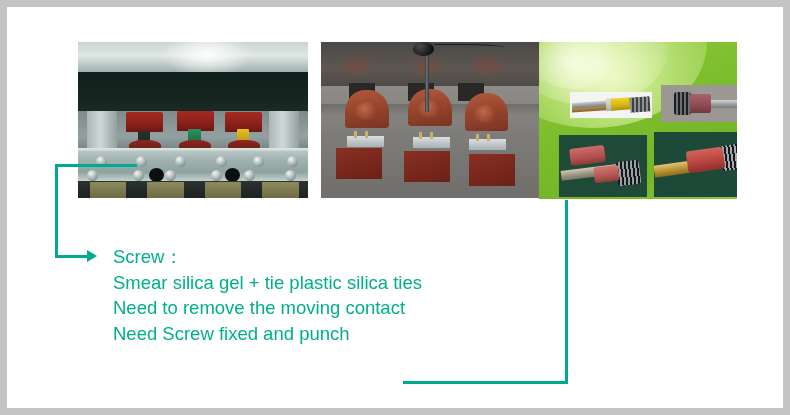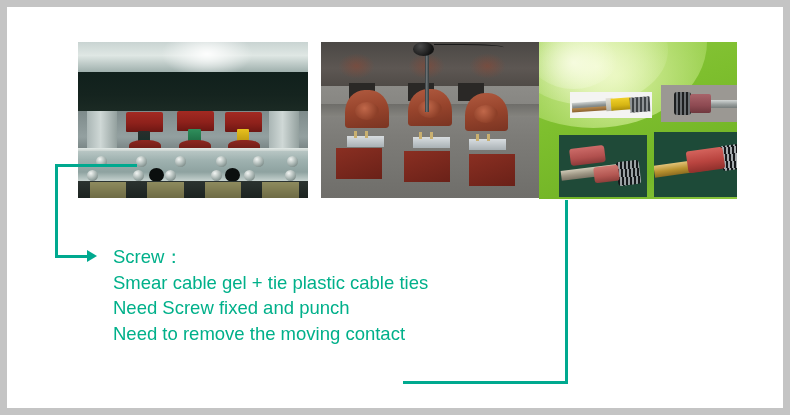--- a/index.html
+++ b/index.html
@@ -419,19 +419,19 @@
     <div class="conn" id="conn-l-h-top"></div>
     <div class="conn" id="conn-l-v"></div>
     <div class="conn" id="conn-l-h-bot"></div>
     <div id="conn-l-arrow"></div>
 
     <div class="conn" id="conn-r-v"></div>
     <div class="conn" id="conn-r-h"></div>
 
     <div id="textblock">
       <div>Screw：</div>
-      <div>Smear cable gel + tie plastic cable ties</div>
+      <div>Smear silica gel + tie plastic silica ties</div>
+      <div>Need to remove the moving contact</div>
       <div>Need Screw fixed and punch</div>
-      <div>Need to remove the moving contact</div>
     </div>
 
   </div>
 </div>
 
 </body></html>

